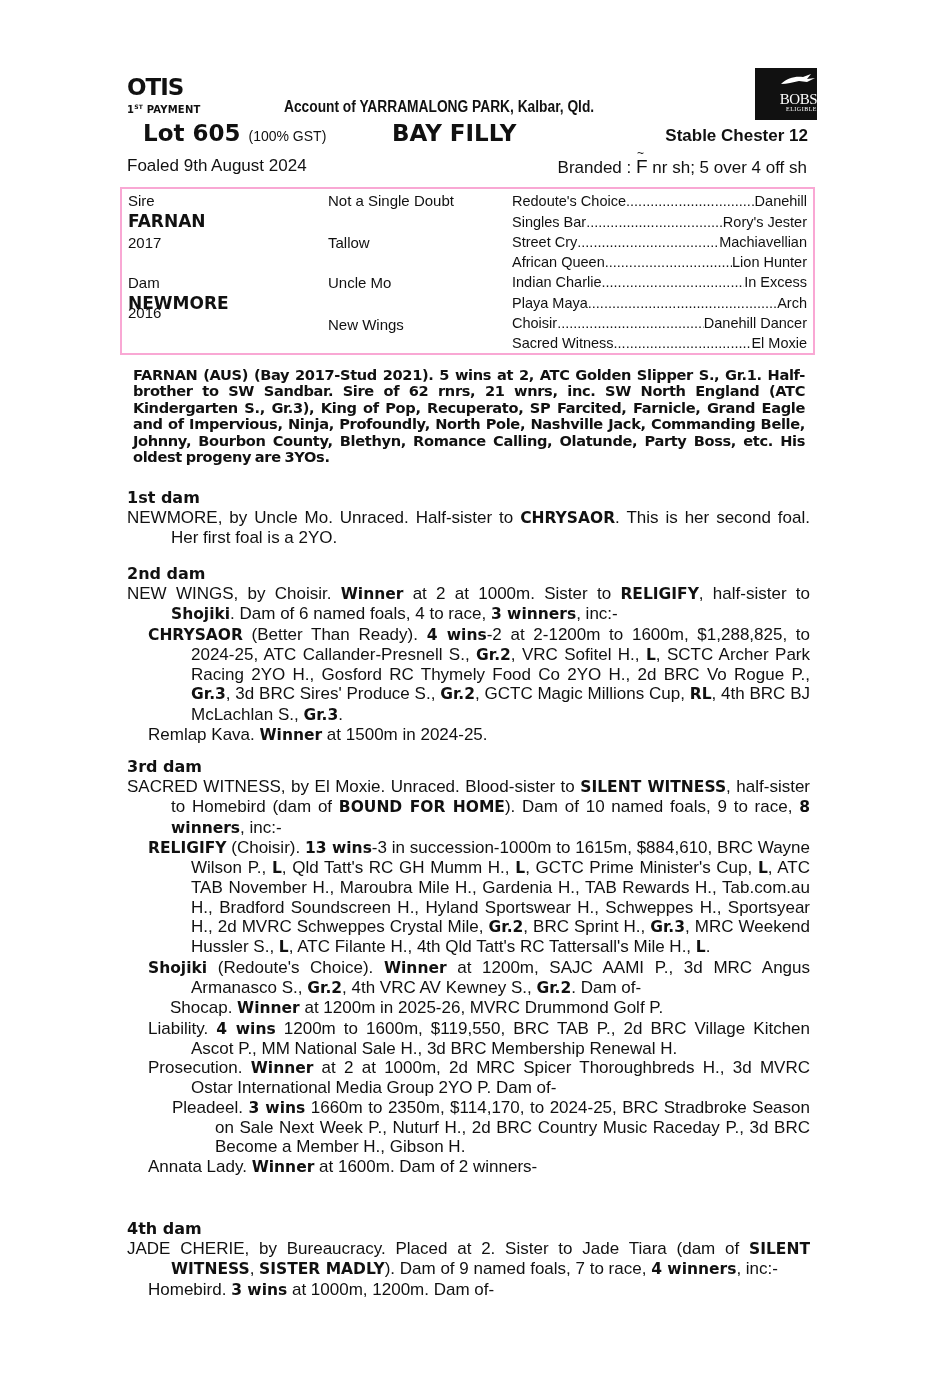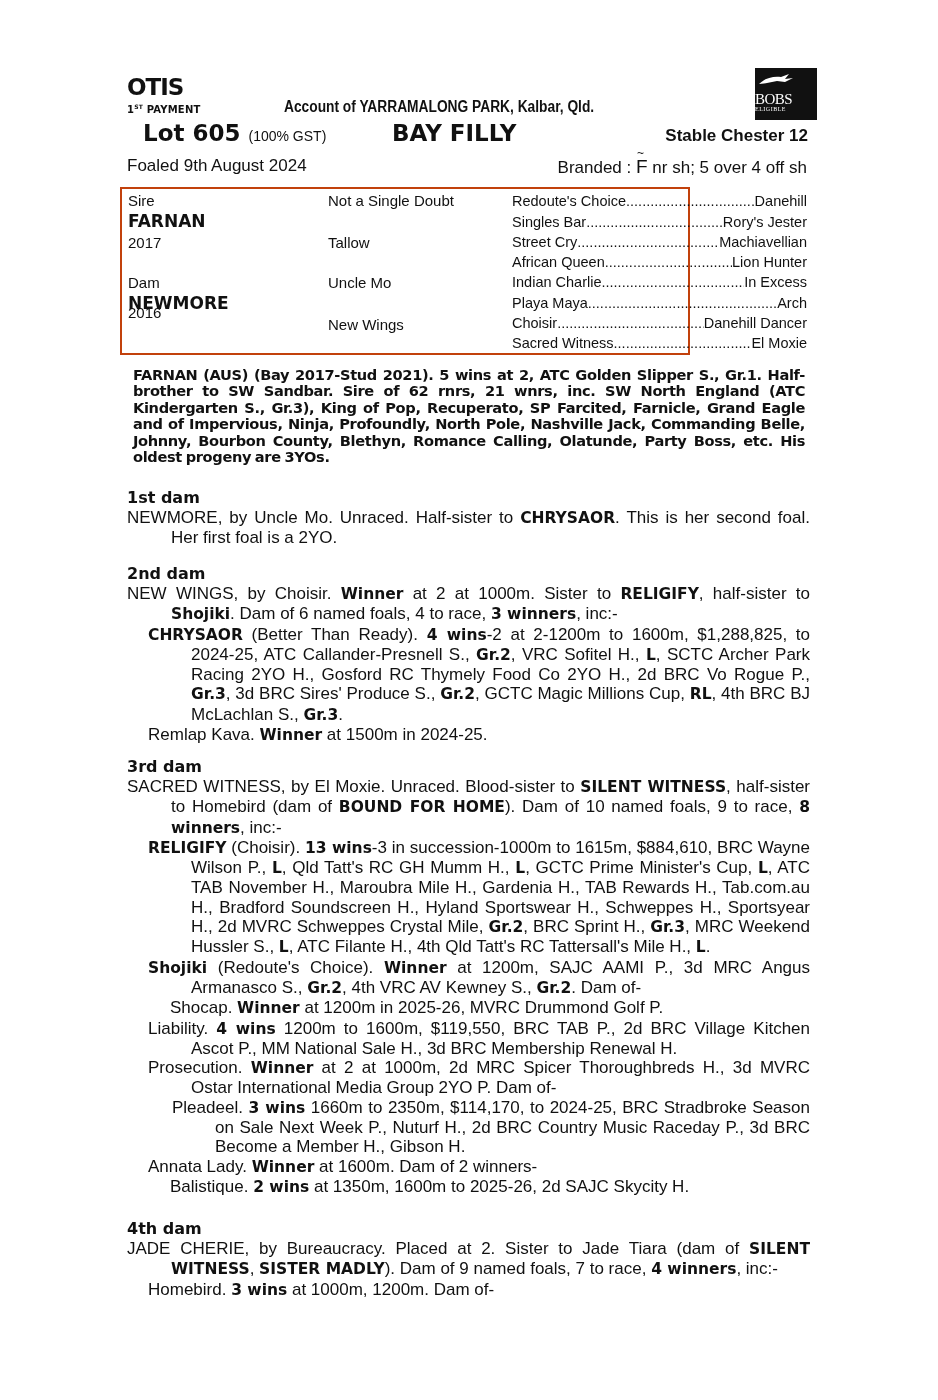--- a/index.html
+++ b/index.html
@@ -4,37 +4,37 @@
 <style>
   html, body { margin: 0; padding: 0; background: #ffffff; }
   body { width: 938px; height: 1400px; position: relative; color: #111; font-family: "Liberation Sans", sans-serif; overflow: hidden; }
 
   
   .logo { position: absolute; left: 127px; top: 72px; width: 90px; height: 46px; }
   .logo .otis { font-family: "DejaVu Sans", sans-serif; font-weight: bold; font-size: 23px; letter-spacing: -1px; line-height: 30px; font-style: normal; }
   .logo .pay { font-family: "DejaVu Sans", sans-serif; font-weight: bold; font-size: 10px; margin-top: 1px; letter-spacing: 0.2px; }
   .logo .pay sup { font-size: 6px; }
   .account { position: absolute; left: 284px; top: 98px; font-family: "Liberation Sans", sans-serif; font-weight: bold; font-size: 16px; transform: scaleX(0.86); transform-origin: left top; white-space: nowrap; }
-  .bobs { position: absolute; left: 755px; top: 68px; width: 62px; height: 52px; background: #111; color: #fff; text-align: left; }
+  .bobs { position: absolute; left: 755px; top: 68px; width: 62px; height: 52px; background: #111; color: #fff; text-align: right; }
   .bobs .horse { font-size: 14px; line-height: 18px; margin-top: 4px; }
   .bobs .b1 { font-family: "Liberation Serif", serif; font-size: 15px; line-height: 14px; letter-spacing: -0.5px; }
   .bobs .b2 { font-family: "Liberation Serif", serif; font-size: 6px; letter-spacing: 0.5px; }
 
   .lotline { position: absolute; left: 127px; top: 120px; width: 683px; height: 30px; }
   .lot { position: absolute; left: 16px; top: 0; font-family: "DejaVu Sans", sans-serif; font-weight: bold; font-size: 23px; }
   .gst { font-family: "Liberation Sans", sans-serif; font-weight: normal; font-size: 14px; }
   .sex { position: absolute; left: 265px; top: 0; font-family: "DejaVu Sans", sans-serif; font-weight: bold; font-size: 23px; }
   .stable { position: absolute; right: 2px; top: 6px; font-family: Liberation Sans, sans-serif; font-weight: bold; font-size: 17px; }
   .foaled { position: absolute; left: 127px; top: 156px; font-size: 17px; }
   .branded { position: absolute; right: 131px; top: 156px; font-size: 17px; white-space: nowrap; }
   .brandmark { position: relative; display: inline-block; font-size: 19px; }
   .brandmark::before { content: "~"; position: absolute; left: 1px; top: -10px; font-size: 12px; }
 
   
-  .ped { position: absolute; left: 120px; top: 187px; width: 570px; height: 168px; border: 2px solid #c2410c; box-sizing: border-box; }
+  .ped { position: absolute; left: 120px; top: 187px; width: 695px; height: 168px; border: 2px solid #f9a8d4; box-sizing: border-box; }
   .ped .c1 { position: absolute; left: 6px; width: 190px; }
   .ped .c2 { position: absolute; left: 206px; width: 180px; }
   .ped .c3 { position: absolute; left: 390px; width: 295px; }
   .prow { position: absolute; font-size: 15px; line-height: 20px; white-space: nowrap; }
   .pbold { font-family: "DejaVu Sans", sans-serif; font-weight: bold; font-size: 17px; }
   .anc { display: flex; font-size: 14.5px; line-height: 20px; align-items: center; }
   .anc .n { white-space: nowrap; }
   .anc .dots { flex: 1; overflow: hidden; white-space: nowrap; }
   .anc .dots::before { content: "................................................................................................"; letter-spacing: 0; }
   .anc .s { white-space: nowrap; }
@@ -156,21 +156,20 @@
   <div class="dh">3rd dam</div>
   <div class="dam-body">
       <div class="para i0"><span>SACRED WITNESS, by El Moxie. Unraced. Blood-sister to </span><span class="b">SILENT WITNESS</span><span>, half-sister to Homebird (dam of </span><span class="b">BOUND FOR HOME</span><span>). Dam of 10 named foals, 9 to race, </span><span class="b">8 winners</span><span>, inc:-</span></div>
       <div class="para i1"><span class="b">RELIGIFY</span><span> (Choisir). </span><span class="b">13 wins</span><span>-3 in succession-1000m to 1615m, $884,610, BRC Wayne Wilson P., </span><span class="b">L</span><span>, Qld Tatt's RC GH Mumm H., </span><span class="b">L</span><span>, GCTC Prime Minister's Cup, </span><span class="b">L</span><span>, ATC TAB November H., Maroubra Mile H., Gardenia H., TAB Rewards H., Tab.com.au H., Bradford Soundscreen H., Hyland Sportswear H., Schweppes H., Sportsyear H., 2d MVRC Schweppes Crystal Mile, </span><span class="b">Gr.2</span><span>, BRC Sprint H., </span><span class="b">Gr.3</span><span>, MRC Weekend Hussler S., </span><span class="b">L</span><span>, ATC Filante H., 4th Qld Tatt's RC Tattersall's Mile H., </span><span class="b">L</span><span>.</span></div>
       <div class="para i1"><span class="b">Shojiki</span><span> (Redoute's Choice). </span><span class="b">Winner</span><span> at 1200m, SAJC AAMI P., 3d MRC Angus Armanasco S., </span><span class="b">Gr.2</span><span>, 4th VRC AV Kewney S., </span><span class="b">Gr.2</span><span>. Dam of-</span></div>
       <div class="para i1" style="margin-left: 43px; padding-left: 0px; text-indent: 0px;"><span>Shocap. </span><span class="b">Winner</span><span> at 1200m in 2025-26, MVRC Drummond Golf P.</span></div>
       <div class="para i1"><span>Liability. </span><span class="b">4 wins</span><span> 1200m to 1600m, $119,550, BRC TAB P., 2d BRC Village Kitchen Ascot P., MM National Sale H., 3d BRC Membership Renewal H.</span></div>
       <div class="para i1"><span>Prosecution. </span><span class="b">Winner</span><span> at 2 at 1000m, 2d MRC Spicer Thoroughbreds H., 3d MVRC Ostar International Media Group 2YO P. Dam of-</span></div>
       <div class="para i2"><span>Pleadeel. </span><span class="b">3 wins</span><span> 1660m to 2350m, $114,170, to 2024-25, BRC Stradbroke Season on Sale Next Week P., Nuturf H., 2d BRC Country Music Raceday P., 3d BRC Become a Member H., Gibson H.</span></div>
       <div class="para i1"><span>Annata Lady. </span><span class="b">Winner</span><span> at 1600m. Dam of 2 winners-</span></div>
-      <div class="para i1" style="margin-left: 43px; padding-left: 0px; text-indent: 0px;"><span>Balistique. </span><span class="b">2 wins</span><span> at 1350m, 1600m to 2025-26, 2d SAJC Skycity H.</span></div>
     </div>
 </div>
 <div class="sect" style="top:1219px">
   <div class="dh">4th dam</div>
   <div class="dam-body">
       <div class="para i0"><span>JADE CHERIE, by Bureaucracy. Placed at 2. Sister to Jade Tiara (dam of </span><span class="b">SILENT WITNESS</span><span>, </span><span class="b">SISTER MADLY</span><span>). Dam of 9 named foals, 7 to race, </span><span class="b">4 winners</span><span>, inc:-</span></div>
       <div class="para i1"><span>Homebird. </span><span class="b">3 wins</span><span> at 1000m, 1200m. Dam of-</span></div>
     </div>
 </div>
 

